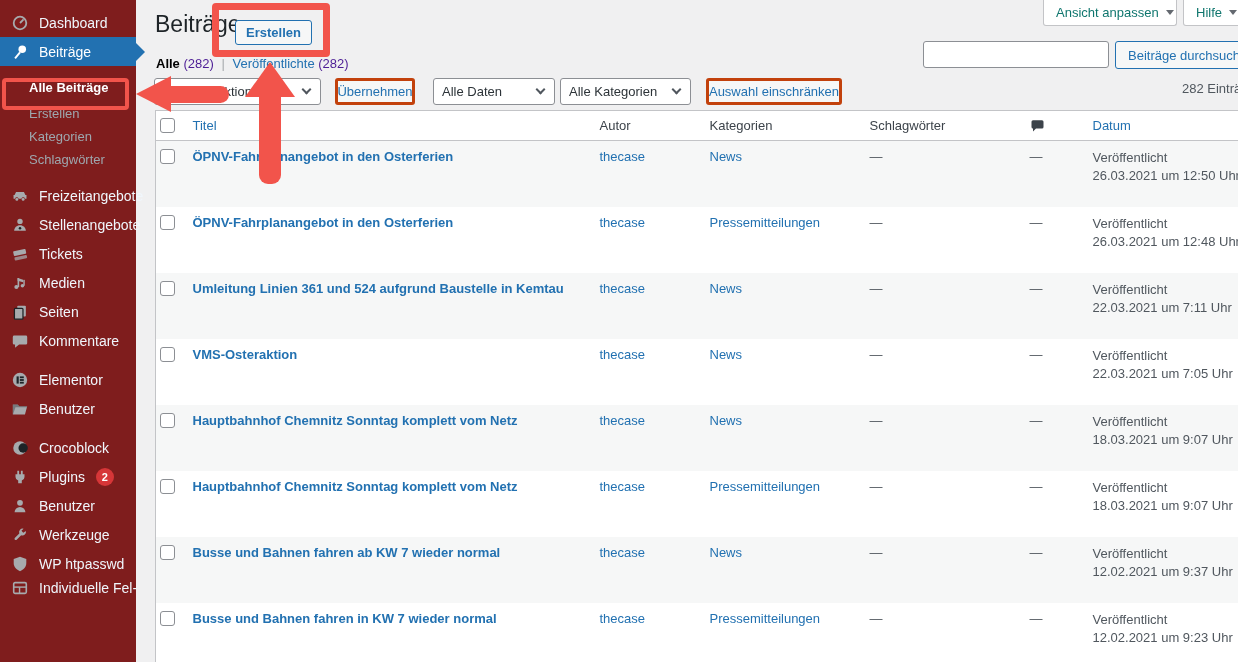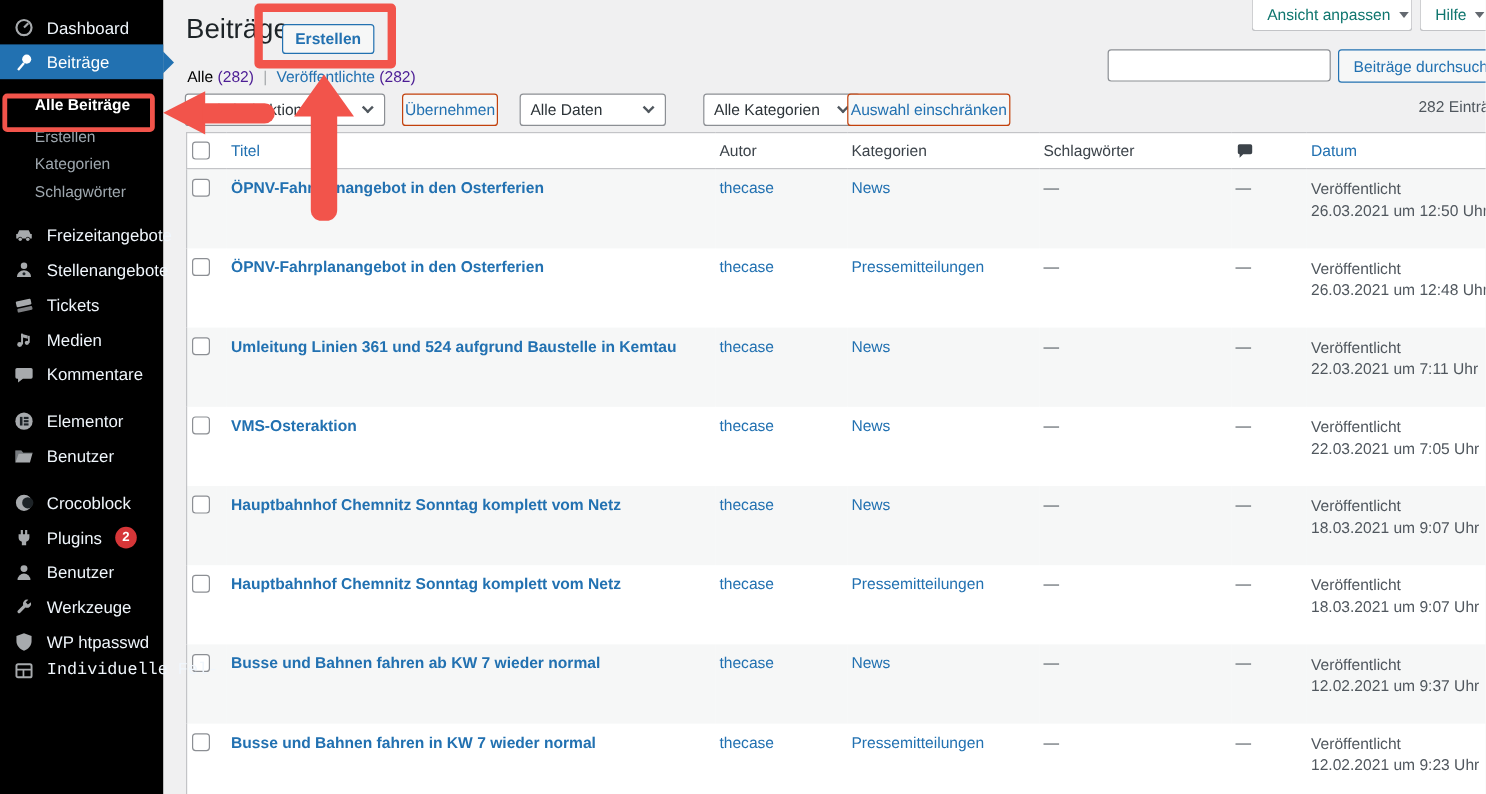--- a/index.html
+++ b/index.html
@@ -1,55 +1,55 @@
 <!DOCTYPE html>
 <html lang="de"><head>
 <meta charset="utf-8">
 <style>
   * { margin:0; padding:0; box-sizing:border-box; }
   html,body { width:1238px; height:662px; overflow:hidden; }
   body { font-family:"Liberation Sans", sans-serif; background:#f0f0f1; position:relative; font-size:13px; color:#3c434a; }
 
   
-  .sidebar { position:absolute; left:0; top:0; width:136px; height:662px; background:#000000; padding-top:8px; z-index:5; }
+  .sidebar { position:absolute; left:0; top:0; width:136px; height:662px; background:#7f1d1d; padding-top:8px; z-index:5; }
   .mi { height:29px; display:flex; align-items:center; gap:9px; padding:0 8px 0 10px; color:#f0f6fc; font-size:14px; cursor:pointer; white-space:nowrap; }
   .mi .ico { width:20px; height:20px; color:#a7aaad; flex:0 0 20px; display:flex; align-items:center; justify-content:center; }
   .mi.active { background:#2271b1; color:#fff; }
   .mi.active .ico { color:#fff; }
   .flyout { position:absolute; left:136px; top:43px; width:0; height:0; border-top:9px solid transparent; border-bottom:9px solid transparent; border-left:9px solid #2271b1; z-index:6; }
   .submenu { padding:6px 0 10px 0;margin-left:17px; }
   .smi { padding:4px 8px 4px 12px; font-size:13px; color:#9ea7ae; cursor:pointer; line-height:15px; }
   .smi.current { color:#fff; font-weight:bold; padding:8px 8px 7px 12px; }
   .gap { height:10px; }
   .badge { background:#d63638; color:#fff; border-radius:9px; font-size:11px; font-weight:bold; min-width:18px; height:18px; display:inline-flex; align-items:center; justify-content:center; padding:0 4px; margin-left:2px; }
-  .two-line { display:flex; flex-direction:column; line-height:16px; height:auto; align-items:flex-start;font-family:Liberation Mono, monospace; }
+  .two-line { display:flex; flex-direction:column; line-height:16px; height:auto; align-items:flex-start; }
   .two-line .row1 { display:flex; align-items:center; gap:9px; }
 
   
   .content { position:absolute; left:136px; top:0; width:1102px; height:662px; }
 
   .meta-tab { position:absolute; top:0; height:26px; background:#fff; border:1px solid #c3c4c7; border-top:none; border-radius:0 0 3px 3px; display:flex; align-items:center; gap:7px; padding:0 12px; font-size:13px; color:#0f766e; cursor:pointer; white-space:nowrap; }
   .tri-down { width:0; height:0; border-left:4px solid transparent; border-right:4px solid transparent; border-top:5px solid #646970; }
 
   .page-title { position:absolute; left:19px; top:10px; font-size:23px; font-weight:400; color:#1d2327; line-height:29px; }
   .create-btn { position:absolute; left:99px; top:20px; height:25px; padding:0 10px; background:#f6f7f7; border:1px solid #2271b1; border-radius:3px; color:#2271b1; font-size:13px; font-weight:bold; display:flex; align-items:center; cursor:pointer; }
 
   .search-input { position:absolute; left:787px; top:41px; width:186px; height:27px; border:1px solid #8c8f94; border-radius:3px; background:#fff; padding:0 8px; font-size:13px; font-family:inherit; }
   .search-btn { position:absolute; left:979px; top:41px; height:28px; padding:0 12px; white-space:nowrap; background:#f6f7f7; border:1px solid #2271b1; border-radius:3px; color:#2271b1; font-size:13px; display:flex; align-items:center; cursor:pointer; }
 
   .views { position:absolute; left:20px; top:56px; font-size:13px; white-space:nowrap; }
-  .views .all-label { font-weight:normal; color:#000; }
+  .views .all-label { font-weight:bold; color:#000; }
   .views .count { color:#4c1d95; }
   .views .sep { color:#a7aaad; margin:0 4px; }
   .views a { color:#2271b1; text-decoration:none; cursor:pointer; }
 
   .ctl { position:absolute; top:78px; height:27px; font-size:13px; display:flex; align-items:center; }
   .select { background:#fff; border:1px solid #8c8f94; border-radius:3px; padding:0 8px; justify-content:space-between; color:#2c3338; cursor:pointer; }
   .chev { width:7px; height:7px; border-right:2px solid #50575e; border-bottom:2px solid #50575e; transform:rotate(45deg); margin:-4px 2px 0 10px; flex:0 0 auto; }
-  .btn2 { background:#f6f7f7; border:1px solid #c2410c; border-radius:3px; color:#2271b1; justify-content:center; cursor:pointer; white-space:nowrap; }
+  .btn2 { background:#f6f7f7; border:3px solid #c2410c; border-radius:3px; color:#2271b1; justify-content:center; cursor:pointer; white-space:nowrap; }
   .items-count { position:absolute; left:1046px; top:81px; color:#50575e; white-space:nowrap; }
 
   
   .table-wrap { position:absolute; left:19px; top:110px; width:1095px; }
   table.list { width:1095px; border-collapse:collapse; background:#fff; border:1px solid #c3c4c7; table-layout:fixed; }
   table.list thead th { height:30px; border-bottom:1px solid #c3c4c7; text-align:left; font-weight:normal; font-size:13px; color:#3c434a; padding:0 4px; vertical-align:middle; }
   table.list th.sortable { color:#2271b1; cursor:pointer; }
   table.list tbody tr { height:66px; }
   table.list tbody tr:nth-child(odd) { background:#f6f7f7; }
   table.list td { vertical-align:top; padding:8px 4px 0 4px; font-size:13px; color:#50575e; }
@@ -138,20 +138,29 @@
           <path d="M7.3 4.5l6.2 1.8v3l-6.2-1.8z" fill="currentColor"></path>
           <circle cx="12.7" cy="13" r="2" fill="currentColor"></circle>
           <rect x="13.7" y="6.5" width="1.6" height="6.5" fill="currentColor"></rect>
         </svg>
       </span>
     <span>Medien</span>
   </div>
   <div class="mi">
     <span class="ico">
         <svg width="18" height="18" viewBox="0 0 20 20">
+          <rect x="7" y="3" width="9.5" height="12" rx="1" fill="currentColor"></rect>
+          <rect x="3.8" y="6" width="9.5" height="12" rx="1" fill="currentColor" stroke="#1d2327" stroke-width="1.4"></rect>
+        </svg>
+      </span>
+    <span>Seiten</span>
+  </div>
+  <div class="mi">
+    <span class="ico">
+        <svg width="18" height="18" viewBox="0 0 20 20">
           <path d="M3.5 4h13A1.5 1.5 0 0 1 18 5.5v7a1.5 1.5 0 0 1-1.5 1.5H9l-4.5 3.5V14h-1A1.5 1.5 0 0 1 2 12.5v-7A1.5 1.5 0 0 1 3.5 4z" fill="currentColor"></path>
         </svg>
       </span>
     <span>Kommentare</span>
   </div>
   <div class="gap"></div>
   <div class="mi">
     <span class="ico">
         <svg width="18" height="18" viewBox="0 0 20 20">
           <circle cx="10" cy="10" r="8" fill="currentColor"></circle>
@@ -259,21 +268,21 @@
 
   <div class="ctl select" style="left:18px;width:167px">
     <span>Mehrfachaktionen</span>
     <span class="chev"></span>
   </div>
   <div class="ctl btn2" style="left:199px;width:80px">Übernehmen</div>
   <div class="ctl select" style="left:297px;width:122px">
     <span>Alle Daten</span>
     <span class="chev"></span>
   </div>
-  <div class="ctl select" style="left:450px;width:131px">
+  <div class="ctl select" style="left:424px;width:131px">
     <span>Alle Kategorien</span>
     <span class="chev"></span>
   </div>
   <div class="ctl btn2" style="left:570px;width:136px">Auswahl einschränken</div>
   <div class="items-count">282 Einträge</div>
 
   <div class="table-wrap">
     <table class="list">
       <colgroup>
           <col class="c-check">

